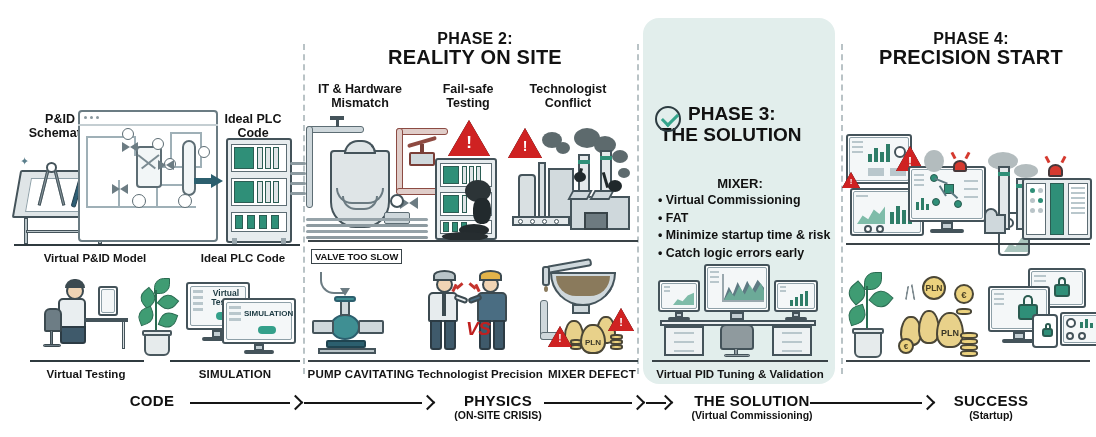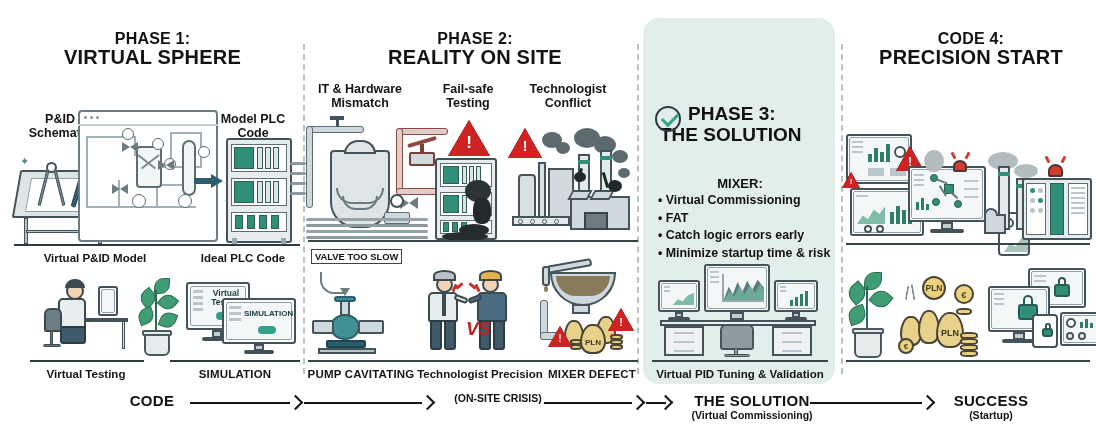--- a/index.html
+++ b/index.html
@@ -170,40 +170,36 @@
 <body>
 
 <div id="stage">
 
   <div class="phase3-panel"></div>
 
   <div class="divider" style="left:303px; top:44px; height:330px;"></div>
   <div class="divider" style="left:637px; top:44px; height:330px;"></div>
   <div class="divider" style="left:841px; top:44px; height:330px;"></div>
 
-  <div class="phase-head" style="left:30px; top:30px; width:245px;">
-    <span class="l1">PHASE 1:</span>
-    <span class="l2">VIRTUAL SPHERE</span>
-  </div>
   <div class="phase-head" style="left:350px; top:30px; width:250px;">
     <span class="l1">PHASE 2:</span>
     <span class="l2">REALITY ON SITE</span>
   </div>
   <div class="phase-head" style="left:855px; top:30px; width:232px;">
-    <span class="l1">CODE 4:</span>
+    <span class="l1">PHASE 4:</span>
     <span class="l2">PRECISION START</span>
   </div>
 
   <div class="sub-cap" style="left:16px; top:112px; width:88px;">
     <span>P&amp;ID</span><br>
     <span>Schematic</span>
   </div>
 
   <div class="sub-cap" style="left:216px; top:112px; width:74px;">
-    <span>Model PLC</span><br>
+    <span>Ideal PLC</span><br>
     <span>Code</span>
   </div>
 
   <div class="art" style="left:14px; top:160px; width:100px; height:85px;">
     <div style="position:absolute;left:2px;top:10px;width:96px;height:48px;background:#dfe5e7;border:2px solid #44535a;transform:skewX(-10deg);border-radius:2px;"></div>
     <div style="position:absolute;left:14px;top:18px;width:68px;height:34px;background:#fff;border:1.5px solid #8ea0a8;transform:skewX(-10deg);"></div>
     <div style="position:absolute;left:10px;top:58px;width:4px;height:26px;background:#b9c4c8;border:1.5px solid #44535a;"></div>
     <div style="position:absolute;left:84px;top:58px;width:4px;height:26px;background:#b9c4c8;border:1.5px solid #44535a;"></div>
     <div style="position:absolute;left:12px;top:70px;width:74px;height:3px;background:#b9c4c8;border:1.2px solid #44535a;"></div>
 
@@ -544,22 +540,22 @@
     <div class="p3-check"></div>
     <div class="p3-title">
       <span>PHASE 3:</span>
       <span class="t2">THE SOLUTION</span>
     </div>
   </div>
   <div class="p3-apply">MIXER:</div>
   <div class="p3-list">
     <div>• <span>Virtual Commissioning</span></div>
     <div>• <span>FAT</span></div>
+    <div>• <span>Minimize startup time &amp; risk</span></div>
     <div>• <span>Catch logic errors early</span></div>
-    <div>• <span>Minimize startup time &amp; risk</span></div>
   </div>
 
   <div class="art" style="left:658px; top:262px; width:160px; height:96px;">
 
     <div class="mon" style="left:0px;top:18px;width:42px;height:32px;"></div>
     <div class="mon-scr" style="left:3px;top:21px;width:36px;height:26px;"></div>
     <div class="bar l" style="left:6px;top:24px;width:6px;height:2px;"></div>
     <div class="bar l" style="left:6px;top:28px;width:6px;height:2px;"></div>
     <div style="position:absolute;left:15px;top:30px;width:21px;height:13px;background:#7fbca9;clip-path:polygon(0 100%,22% 56%,46% 72%,70% 26%,100% 6%,100% 100%);"></div>
     <div class="mon-stand" style="left:17px;top:50px;width:8px;height:6px;"></div>
@@ -776,20 +772,21 @@
     <div class="flow-label" style="left:116px; top:2px; width:72px;">
       <span class="fl-main">CODE</span>
       <span class="fl-sub"></span>
     </div>
     <div class="flow-line" style="left:190px; width:100px;"></div>
     <div class="flow-arrow" style="left:290px;"></div>
     <div class="flow-line" style="left:304px; width:118px;"></div>
     <div class="flow-arrow" style="left:422px;"></div>
 
     <div class="flow-label" style="left:436px; top:2px; width:124px;">
+      <span class="fl-main">PHYSICS</span>
       <span class="fl-sub">(ON-SITE CRISIS)</span>
     </div>
     <div class="flow-line" style="left:544px; width:88px;"></div>
     <div class="flow-arrow" style="left:632px;"></div>
     <div class="flow-line" style="left:646px; width:20px;"></div>
     <div class="flow-arrow" style="left:660px;"></div>
 
     <div class="flow-label" style="left:672px; top:2px; width:160px;">
       <span class="fl-main">THE SOLUTION</span>
       <span class="fl-sub">(Virtual Commissioning)</span>

